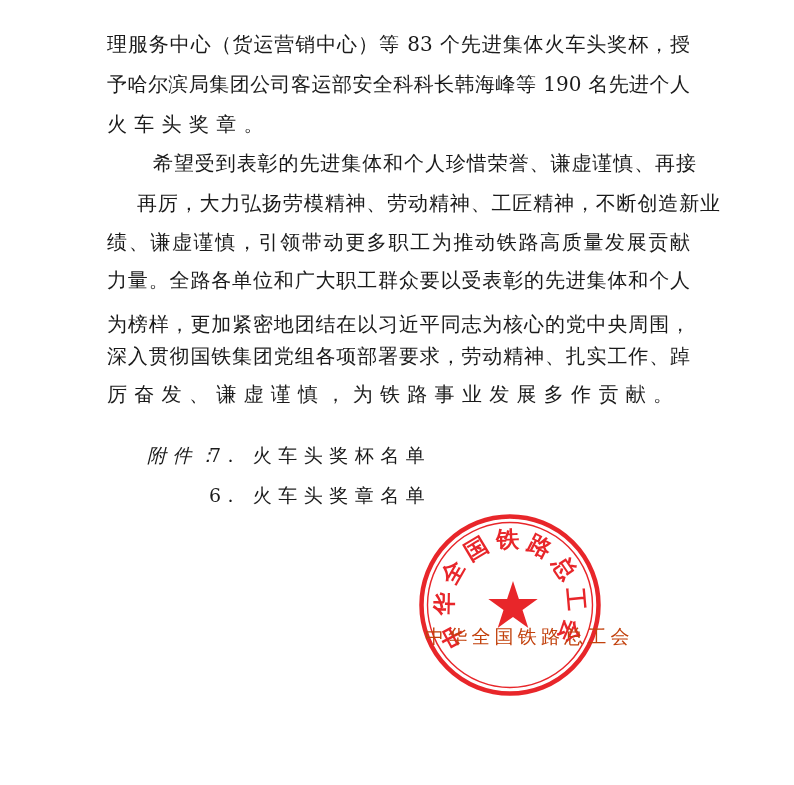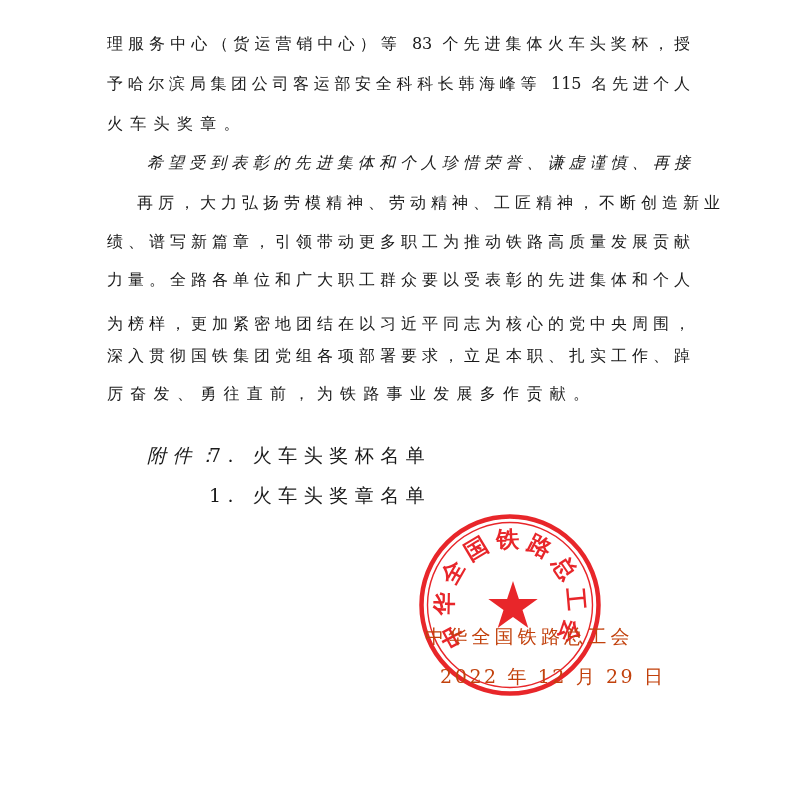--- a/index.html
+++ b/index.html
@@ -18,36 +18,35 @@
     .page {
       position: absolute;
       left: 0; top: 0;
       width: 794px; height: 785px;
     }
     .line {
       position: absolute;
       left: 107px;
       width: 583px;
       height: 30px;
-      font-size: 16px;
+      font-size: 20px;
       line-height: 30px;
       white-space: nowrap;
       text-align: justify;
       text-align-last: justify;
       letter-spacing: 0;
     }
     .line.last {
       text-align-last: left;
       letter-spacing: 7.3px;
       font-family: Liberation Serif, serif;
     }
     .line.indent {
-      left: 147px;
+      left: 153px;
       width: 543px;
-      font-style: italic;
     }
     .attach {
       position: absolute;
       font-size: 19px;
       line-height: 30px;
       white-space: nowrap;
       letter-spacing: 6.5px;
     }
     .seal {
       position: absolute;
@@ -68,38 +67,38 @@
     .sign.org { letter-spacing: 4.2px; }
     .sign.date { letter-spacing: 2.6px; }
   </style>
 </head>
 <body>
 
 <div class="page">
 
   <div>
     <div class="line" style="top:29px;">理服务中心（货运营销中心）等 83 个先进集体火车头奖杯，授</div>
-    <div class="line" style="top:69px;">予哈尔滨局集团公司客运部安全科科长韩海峰等 115 名先进个人</div>
+    <div class="line" style="top:69px;">予哈尔滨局集团公司客运部安全科科长韩海峰等 190 名先进个人</div>
     <div class="line last" style="top:109px;">火车头奖章。</div>
   </div>
 
   <div>
     <div class="line indent" style="top:148px;">希望受到表彰的先进集体和个人珍惜荣誉、谦虚谨慎、再接</div>
     <div class="line" style="top:188px;margin-left:30px;">再厉，大力弘扬劳模精神、劳动精神、工匠精神，不断创造新业</div>
-    <div class="line" style="top:227px;">绩、谱写新篇章，引领带动更多职工为推动铁路高质量发展贡献</div>
+    <div class="line" style="top:227px;">绩、谦虚谨慎，引领带动更多职工为推动铁路高质量发展贡献</div>
     <div class="line" style="top:265px;">力量。全路各单位和广大职工群众要以受表彰的先进集体和个人</div>
     <div class="line" style="top:309px;">为榜样，更加紧密地团结在以习近平同志为核心的党中央周围，</div>
-    <div class="line" style="top:341px;">深入贯彻国铁集团党组各项部署要求，立足本职、扎实工作、踔</div>
-    <div class="line last" style="top:379px;">厉奋发、勇往直前，为铁路事业发展多作贡献。</div>
+    <div class="line" style="top:341px;">深入贯彻国铁集团党组各项部署要求，劳动精神、扎实工作、踔</div>
+    <div class="line last" style="top:379px;">厉奋发、谦虚谨慎，为铁路事业发展多作贡献。</div>
   </div>
 
   <div>
     <span class="attach" style="left:147px; top:440px;font-style:italic;">附件：</span>
     <span class="attach" style="left:209px; top:440px;">7. 火车头奖杯名单</span>
-    <span class="attach" style="left:209px; top:480px;">1. 火车头奖章名单</span>
+    <span class="attach" style="left:209px; top:480px;">6. 火车头奖章名单</span>
   </div>
 
   <svg class="seal" viewBox="0 0 184 184">
     <circle cx="92" cy="92" r="88.5" fill="none" stroke="#e8262a" stroke-width="4.5"></circle>
     <circle cx="92" cy="92" r="82.5" fill="none" stroke="#e8262a" stroke-width="1.4"></circle>
     <g>
       <polygon fill="#e8262a" points="95,68 100.9,85.9 119.7,85.9 104.5,97 110.3,114.9 95,103.9 79.7,114.9 85.5,97 70.3,85.9 89.1,85.9"></polygon>
     </g>
     <g id="seal-arc" fill="#e8262a" font-family="DejaVu Sans, Liberation Sans, sans-serif" font-weight="bold" font-size="23">
       <text id="seal-c0" text-anchor="middle" transform="translate(92,92) rotate(-118) translate(0,-58)">中</text>
@@ -108,15 +107,14 @@
       <text id="seal-c3" text-anchor="middle" transform="translate(92,92) rotate(-31) translate(0,-58)">国</text>
       <text id="seal-c4" text-anchor="middle" transform="translate(92,92) rotate(-2) translate(0,-58)">铁</text>
       <text id="seal-c5" text-anchor="middle" transform="translate(92,92) rotate(27) translate(0,-58)">路</text>
       <text id="seal-c6" text-anchor="middle" transform="translate(92,92) rotate(56) translate(0,-58)">总</text>
       <text id="seal-c7" text-anchor="middle" transform="translate(92,92) rotate(85) translate(0,-58)">工</text>
       <text id="seal-c8" text-anchor="middle" transform="translate(92,92) rotate(114) translate(0,-58)">会</text>
     </g>
   </svg>
 
   <div class="sign org" style="left:425px; top:621px;">中华全国铁路总工会</div>
-  <div class="sign date" style="left:440px; top:661px;">2022 年 12 月 29 日</div>
 
 </div>
 
 </body></html>

